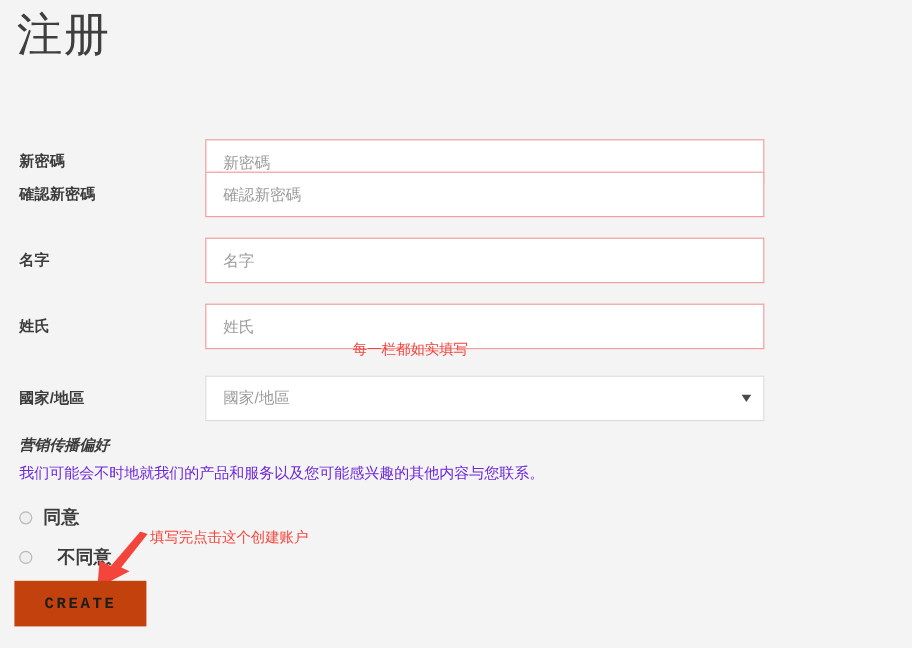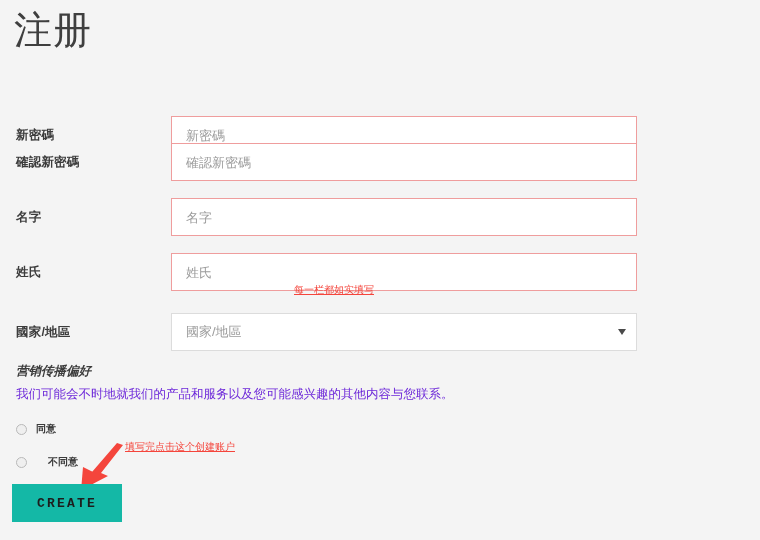--- a/index.html
+++ b/index.html
@@ -125,48 +125,47 @@
   .radio-mark {
     width: 11px;
     height: 11px;
     border-radius: 50%;
     border: 1px solid #b9b9b9;
     background: #efefef;
     box-sizing: border-box;
     display: inline-block;
   }
   .radio-label {
-    font-size: 10px;
+    font-size: 15px;
     font-weight: bold;
     color: #3c3c3c;
   }
   .btn {
     position: absolute;
     top: 484px;
     height: 38px;
-    background: #14b8a6;
+    background: #c2410c;
     border: none;
     color: #1d1d1d;
     font-family: "Liberation Mono", "DejaVu Sans Mono", monospace;
     font-size: 13px;
     font-weight: bold;
     letter-spacing: 2.2px;
     cursor: pointer;
     padding: 4px;
   }
   #create-button { left: 12px; width: 110px; }
   #back-button { left: 125px; width: 82px; }
 
   .annotation {
     position: absolute;
     color: #f4453c;
-    font-size: 10px;
+    font-size: 12px;
     white-space: nowrap;
     font-family: "Liberation Sans", "DejaVu Sans", sans-serif;
-    text-decoration: underline;
   }
   #annotation-fill-all { left: 294px; top: 283px; }
   #annotation-click-create { left: 125px; top: 440px; }
   .arrow-svg {
     position: absolute;
     left: 75px;
     top: 443px;
     width: 58px;
     height: 50px;
   }

